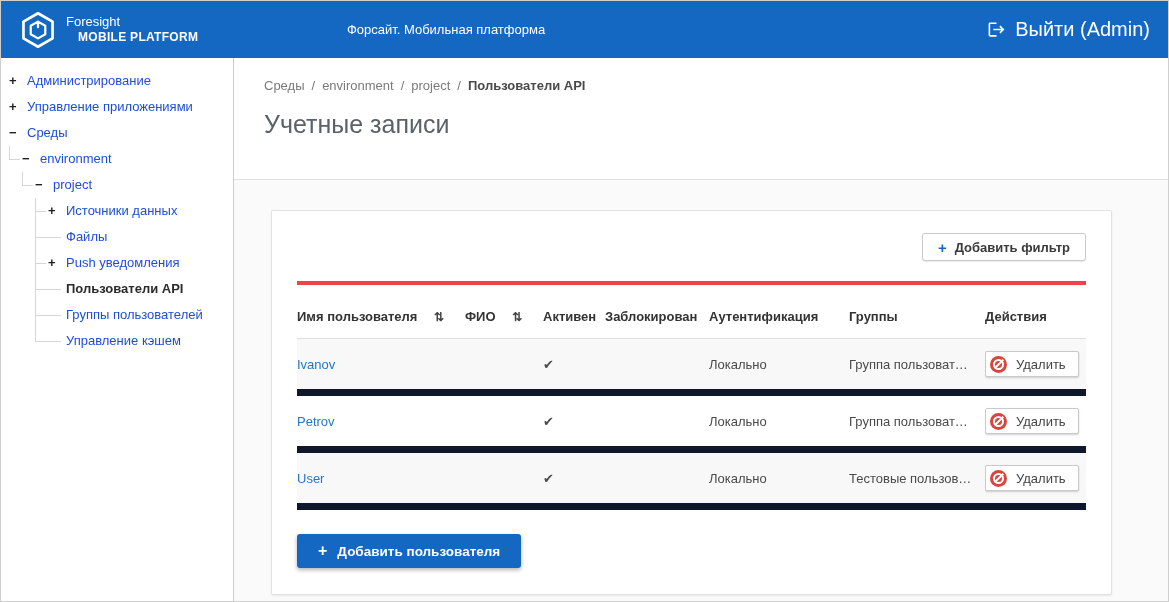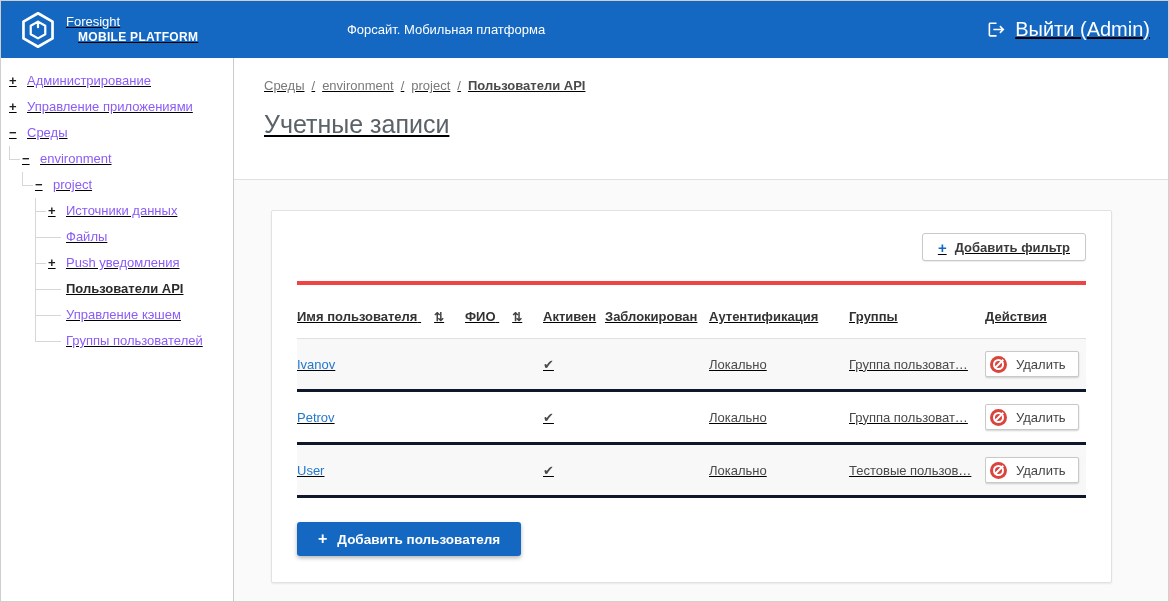--- a/index.html
+++ b/index.html
@@ -1,18 +1,18 @@
 <!DOCTYPE html>
 <html><head>
 <meta charset="utf-8">
 <style>
   * { box-sizing: border-box; }
   html,body { margin:0; padding:0; width:1169px; height:602px; overflow:hidden;
     font-family:"Liberation Sans", sans-serif; background:#fff; }
-  .app { width:1169px; height:602px; border:1px solid #cfcfcf; display:flex; flex-direction:column; background:#fff;text-decoration:underline; }
+  .app { width:1169px; height:602px; border:1px solid #cfcfcf; display:flex; flex-direction:column; background:#fff; }
 
   
   .topbar { height:57px; flex:none; background:#1568c2; color:#fff; display:flex; align-items:center;
     padding:0 18px; position:relative; }
   .logo { display:flex; align-items:center; gap:9px; }
   .logo-text { display:flex; flex-direction:column; line-height:1.25; }
   .logo-line1 { font-size:13px; font-weight:400; }
   .logo-line2 { font-size:12px; font-weight:700; letter-spacing:.3px;padding-left:12px; }
   .topbar-title { position:absolute; left:230px; width:430px; text-align:center; font-size:13px; }
   .logout { margin-left:auto; display:flex; align-items:center; gap:9px; cursor:pointer; font-size:20px; }
@@ -21,21 +21,21 @@
   .layout { flex:1; display:flex; min-height:0; }
   .sidebar { width:233px; flex:none; background:#fff; border-right:1px solid #ccc; padding-top:10px;
     font-size:13px; color:#3c3c3c; overflow:hidden; }
 
   
   .tree, .tree ul { list-style:none; margin:0; padding:0; }
   .tree { padding-left:8px; }
   .tree li { line-height:26px; }
   .row { display:flex; align-items:center; white-space:nowrap; cursor:pointer; }
   .toggle { width:18px; flex:none; font-weight:700; color:#1f1f1f; font-size:13px; }
-  .lbl { color:#8b5cf6; }
+  .lbl { color:#1d4ed8; }
   .row.active .lbl { font-weight:700; color:#2b2b2b; }
   .children { position:relative; margin-left:7px; }
   .children > li { position:relative; padding-left:13px; }
   .children > li::after { content:""; position:absolute; left:0; top:0; bottom:0; border-left:1px solid #d6d6d6; }
   .children > li:last-child::after { bottom:auto; height:13px; }
   .children > li::before { content:""; position:absolute; left:0; top:13px; width:11px; border-top:1px solid #d6d6d6; }
   .children > li.leaf::before { width:26px; }
 
   
   .main { flex:1; display:flex; flex-direction:column; min-width:0; background:#fff; }
@@ -53,21 +53,21 @@
   .filter-btn { display:inline-flex; align-items:center; gap:8px; height:28px; padding:0 15px;
     background:#fff; border:1px solid #c9c9c9; border-radius:3px; box-shadow:0 1px 1px rgba(0,0,0,.08);
     font-family:inherit; font-size:13px; font-weight:700; color:#3a3a3a; cursor:pointer; }
   .plus-blue { color:#1568c2; font-weight:700; font-size:15px; }
 
   table.grid { width:100%; border-collapse:collapse; table-layout:fixed; margin-top:20px; font-size:13px; }
   .grid thead th { text-align:left; font-weight:700; color:#333; padding:24px 6px 14px 0;
     border-top:4px solid #ef4444; border-bottom:1px solid #e0e0e0; white-space:nowrap; overflow:hidden; }
   .grid thead th.sortable { cursor:pointer; }
   .sort { margin-left:13px; color:#444; font-size:12px; }
-  .grid tbody td { padding:12px 6px 12px 0; border-bottom:3px solid #0f172a; color:#4a4a4a;
+  .grid tbody td { padding:12px 6px 12px 0; border-bottom:7px solid #0f172a; color:#4a4a4a;
     white-space:nowrap; overflow:hidden; vertical-align:middle; }
   .grid tbody tr:nth-of-type(odd) { background:#f8f8f8; }
   .grid a.user-link { color:#2478cc; text-decoration:none; cursor:pointer; }
   .check-cell { color:#2b2b2b; font-size:13px; }
 
   .del-btn { display:inline-flex; align-items:center; gap:9px; height:26px; padding:0 12px 0 4px;
     background:#fff; border:1px solid #c9c9c9; border-radius:2px; box-shadow:0 1px 2px rgba(0,0,0,.18);
     font-family:inherit; font-size:13px; color:#444; cursor:pointer; }
   .prohibit { width:17px; height:17px; flex:none; border-radius:50%; background:#d9443c; position:relative; }
   .prohibit::before { content:""; position:absolute; left:3px; top:3px; right:3px; bottom:3px;
@@ -159,27 +159,27 @@
                     </li>
                     <li class="leaf">
                       <div class="row active">
                         <span class="toggle"></span>
                         <span class="lbl">Пользователи API</span>
                       </div>
                     </li>
                     <li class="leaf">
                       <div class="row">
                         <span class="toggle"></span>
+                        <span class="lbl">Группы пользователей</span>
+                      </div>
+                    </li>
+                    <li class="leaf">
+                      <div class="row">
+                        <span class="toggle"></span>
                         <span class="lbl">Управление кэшем</span>
-                      </div>
-                    </li>
-                    <li class="leaf">
-                      <div class="row">
-                        <span class="toggle"></span>
-                        <span class="lbl">Группы пользователей</span>
                       </div>
                     </li>
                   </ul>
                 </li>
               </ul>
             </li>
           </ul>
         </li>
       </ul>
     </aside>

